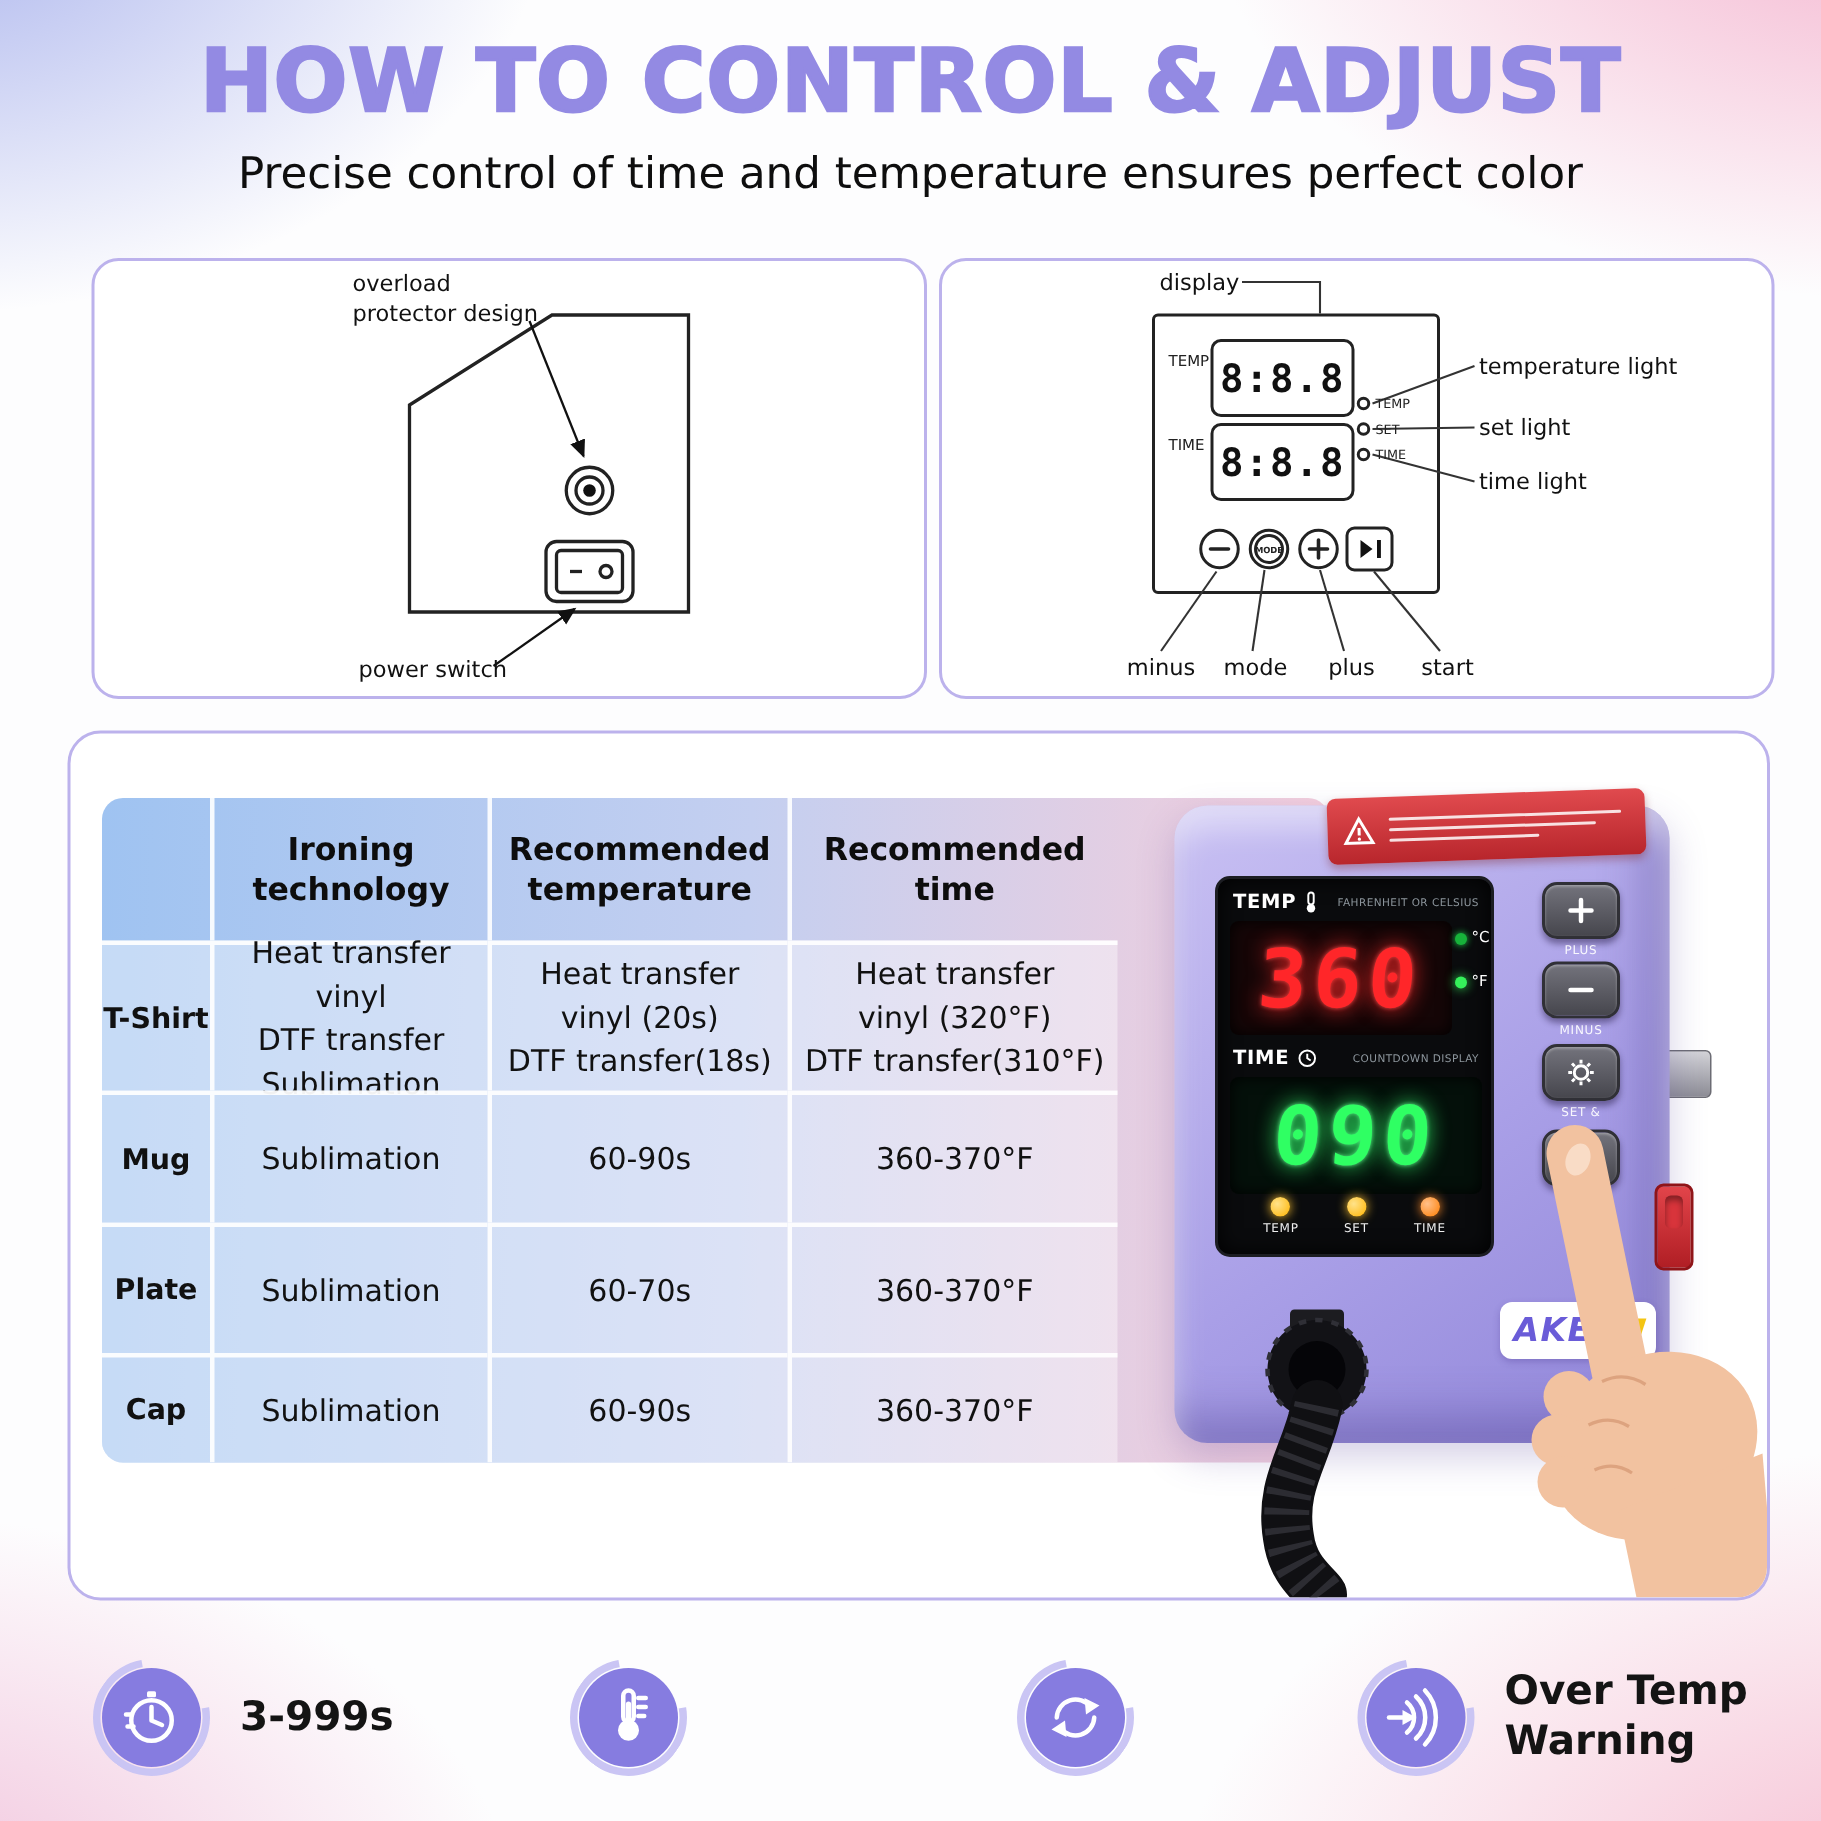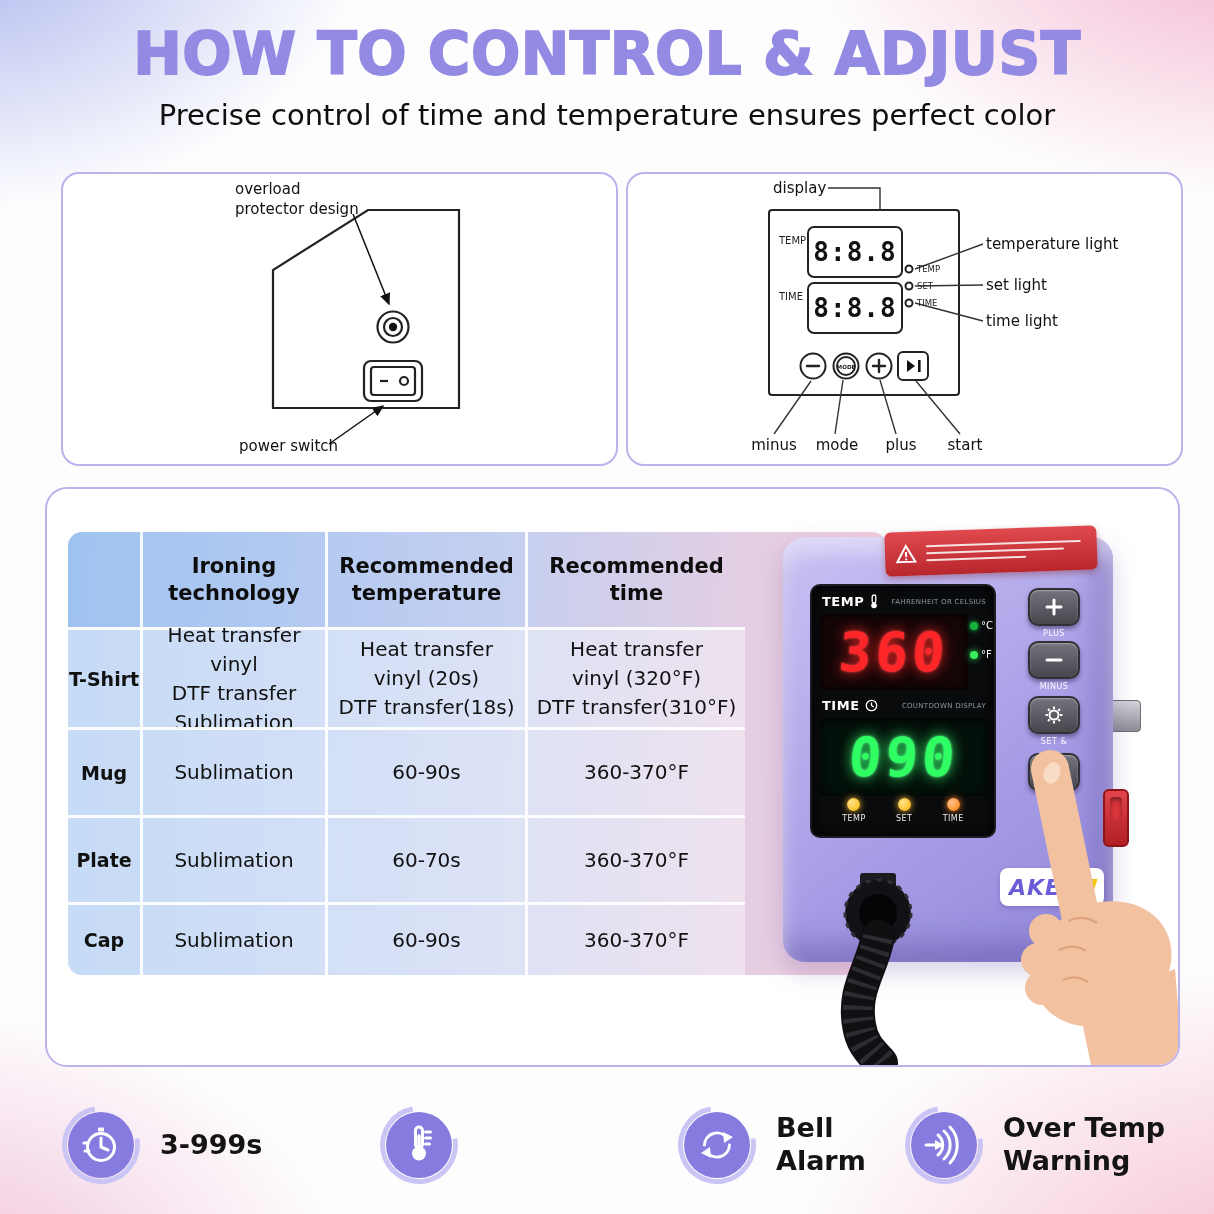--- a/index.html
+++ b/index.html
@@ -378,24 +378,20 @@
         <svg width="46" height="46" viewBox="0 0 46 46">
           <g stroke="#fff" stroke-width="3" fill="none" stroke-linecap="round">
             <path d="M10.5 23 A12.5 12.5 0 0 1 33 16"></path>
             <path d="M35.5 23 A12.5 12.5 0 0 1 13 30"></path>
           </g>
           <polygon points="29,10 39,15 30,21" fill="#fff"></polygon>
           <polygon points="17,36 7,31 16,25" fill="#fff"></polygon>
         </svg>
       </div>
     </div>
-    <div class="ftext">
-      <div>Bell</div>
-      <div>Alarm</div>
-    </div>
   </div>
 
   <div class="feature" style="left:905px">
     <div class="fwrap">
       <i class="fring"></i>
       <div class="fcore">
         <svg width="46" height="46" viewBox="0 0 46 46">
           <g stroke="#fff" stroke-width="3" fill="none" stroke-linecap="round">
             <path d="M17 13 A13 13 0 0 1 17 33"></path>
             <path d="M23 9 A19 19 0 0 1 23 37"></path>

